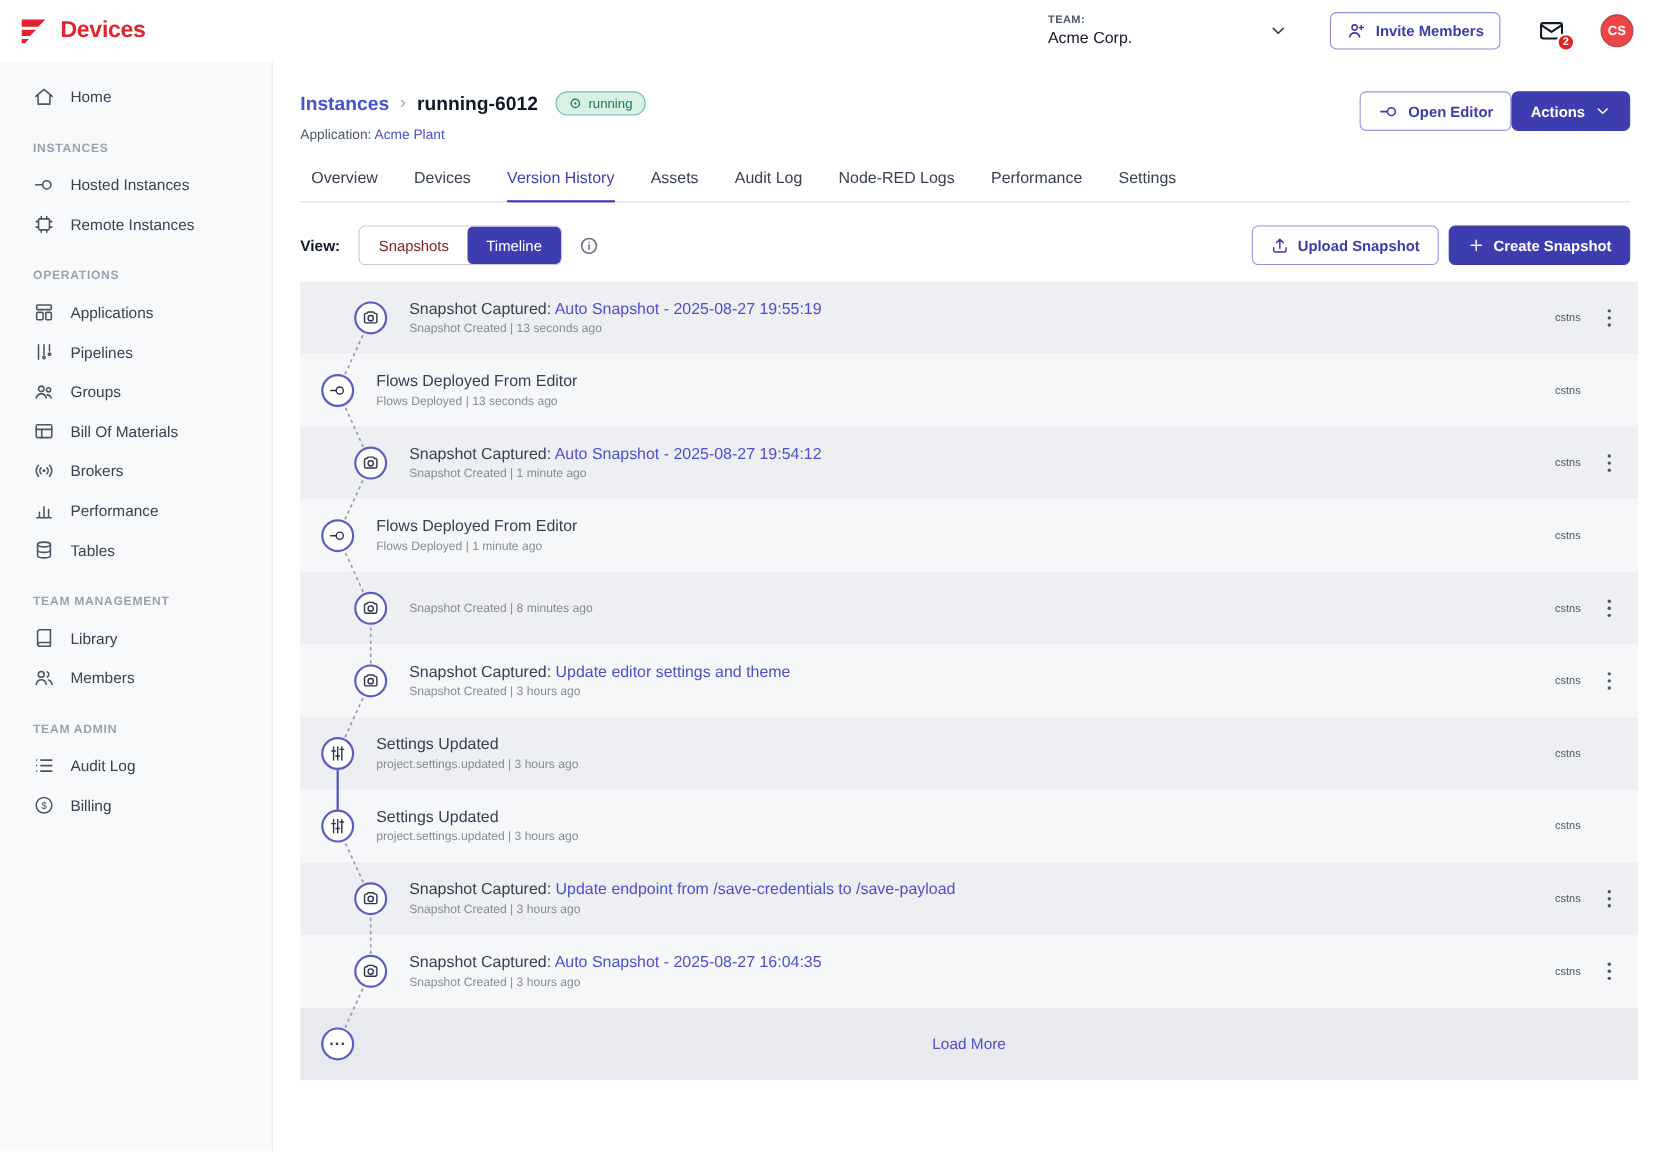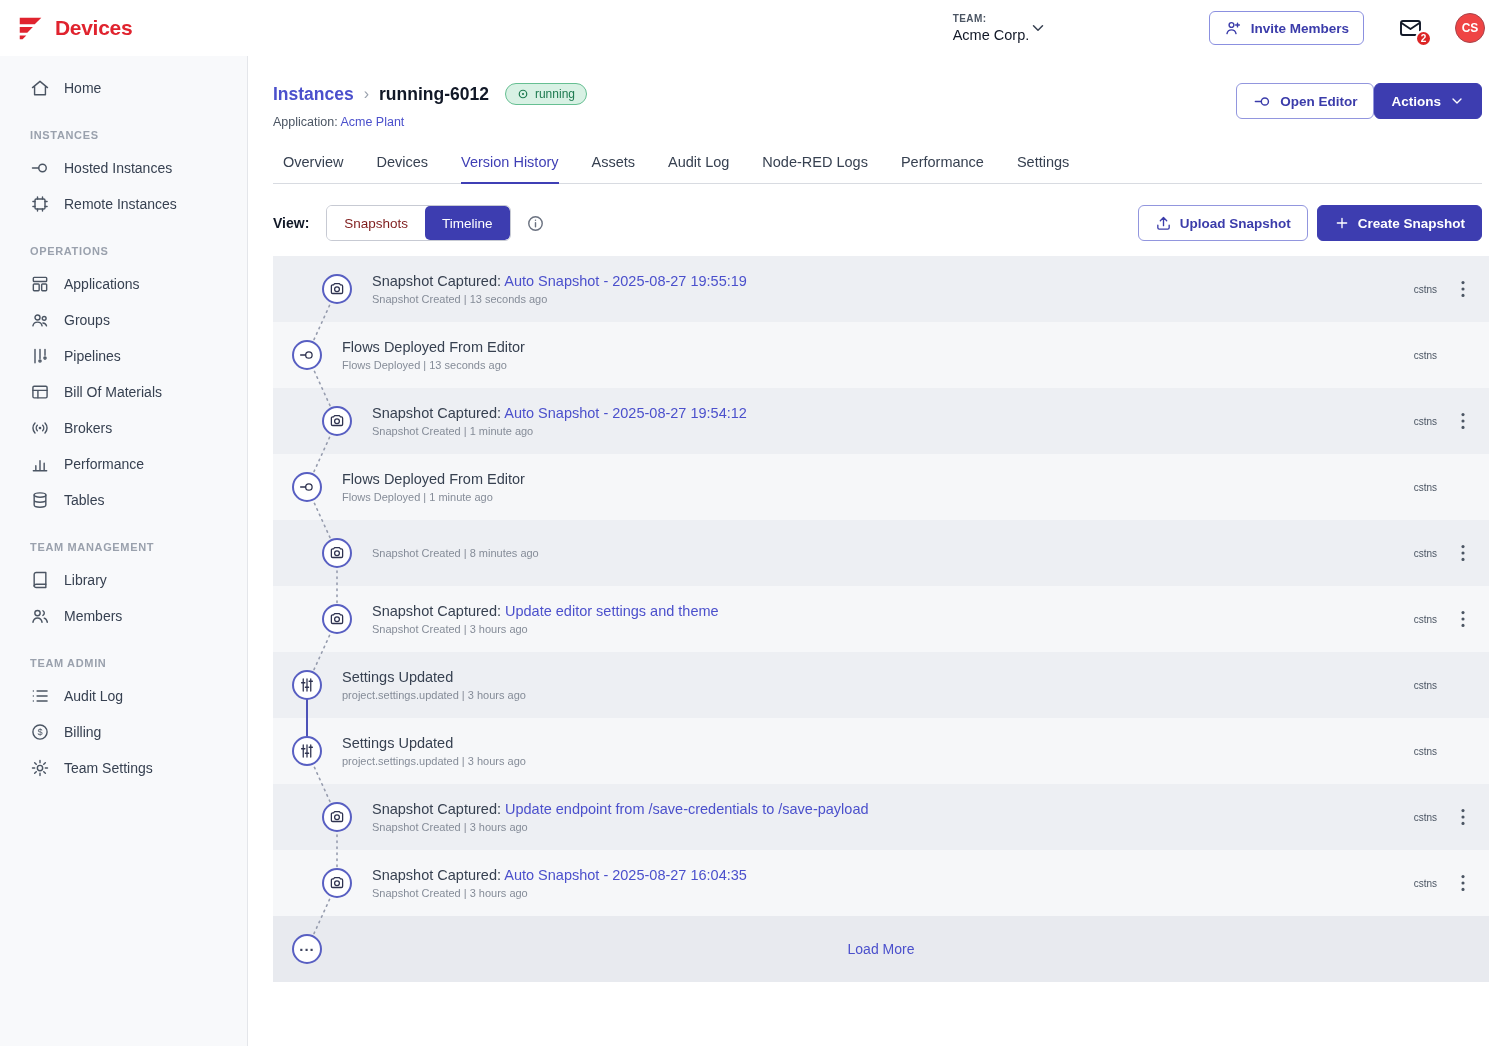--- a/index.html
+++ b/index.html
@@ -16,21 +16,21 @@
   svg{display:block}
   .clk{cursor:pointer}
 
   
   .topbar{height:56px;display:flex;align-items:center;padding:0 19px 0 16px;background:#fff}
   .logo{display:flex;align-items:center;gap:9px}
   .logo-text{font-size:21px;font-weight:800;color:var(--red);letter-spacing:-.3px}
   .search{margin-left:94px}
   .search input{width:685px;height:30px;border:1px solid #d5d7dc;border-radius:4px;padding:0 12px;font-size:13px;color:#374151;font-family:inherit;background:#fff}
   .search input::placeholder{color:#9aa0aa}
-  .team-select{margin-left:auto;width:218px;display:flex;align-items:center;}
+  .team-select{margin-left:auto;width:218px;display:flex;align-items:center;justify-content:space-between}
   .team-col{display:flex;flex-direction:column;gap:3px}
   .team-label{font-size:10px;font-weight:700;color:#4b5563;letter-spacing:.04em}
   .team-name{font-size:14.5px;color:#111827}
   .invite-btn{margin-left:38px;height:34px;padding:0 14px;border:1px solid #8b90e0;border-radius:6px;color:#3b3caa;font-weight:700;font-size:13.5px;display:flex;gap:9px;align-items:center;background:#fff}
   .mail{margin-left:33px;position:relative}
   .mail-badge{position:absolute;right:-8px;bottom:-7px;background:#dc2626;color:#fff;font-size:10px;font-weight:700;min-width:17px;height:17px;border-radius:9px;display:flex;align-items:center;justify-content:center;border:2px solid #fff}
   .avatar{margin-left:31px;width:30px;height:30px;border-radius:50%;background:#ef4444;color:#fff;font-size:12px;font-weight:700;display:flex;align-items:center;justify-content:center;border:1px solid #a8434a}
 
   
   .body{display:flex;height:990px}
@@ -160,36 +160,36 @@
     <div class="side-item clk">
       <svg class="sicon" width="20" height="20" viewBox="0 0 24 24" fill="none" stroke="currentColor" stroke-width="1.7" stroke-linecap="round" stroke-linejoin="round">
           <rect x="4" y="4" width="16" height="5" rx="1"></rect>
           <rect x="4" y="12" width="7" height="8" rx="1"></rect>
           <rect x="14" y="12" width="6" height="8" rx="1"></rect>
         </svg>
       <span>Applications</span>
     </div>
     <div class="side-item clk">
       <svg class="sicon" width="20" height="20" viewBox="0 0 24 24" fill="none" stroke="currentColor" stroke-width="1.7" stroke-linecap="round">
+          <path d="M6 4v16M12 4v11M18 4v7"></path>
+          <circle cx="12" cy="18" r="1.3"></circle>
+          <circle cx="18" cy="14.5" r="1.3"></circle>
+        </svg>
+      <span>Pipelines</span>
+    </div>
+    <div class="side-item clk">
+      <svg class="sicon" width="20" height="20" viewBox="0 0 24 24" fill="none" stroke="currentColor" stroke-width="1.7" stroke-linecap="round">
           <circle cx="9" cy="9" r="3"></circle>
           <circle cx="17" cy="10" r="2.3"></circle>
           <path d="M3.5 19c.6-3 2.8-4.5 5.5-4.5s4.9 1.5 5.5 4.5M15.5 15.6c2.2.2 3.7 1.4 4.3 3.4"></path>
         </svg>
       <span>Groups</span>
     </div>
     <div class="side-item clk">
       <svg class="sicon" width="20" height="20" viewBox="0 0 24 24" fill="none" stroke="currentColor" stroke-width="1.7" stroke-linecap="round">
-          <path d="M6 4v16M12 4v11M18 4v7"></path>
-          <circle cx="12" cy="18" r="1.3"></circle>
-          <circle cx="18" cy="14.5" r="1.3"></circle>
-        </svg>
-      <span>Pipelines</span>
-    </div>
-    <div class="side-item clk">
-      <svg class="sicon" width="20" height="20" viewBox="0 0 24 24" fill="none" stroke="currentColor" stroke-width="1.7" stroke-linecap="round">
           <rect x="3.5" y="5" width="17" height="14" rx="1.5"></rect>
           <path d="M3.5 10h17M9.5 10v9"></path>
         </svg>
       <span>Bill Of Materials</span>
     </div>
     <div class="side-item clk">
       <svg class="sicon" width="20" height="20" viewBox="0 0 24 24" fill="none" stroke="currentColor" stroke-width="1.7" stroke-linecap="round">
           <circle cx="12" cy="12" r="1.6" fill="currentColor" stroke="none"></circle>
           <path d="M8.8 15.2a4.6 4.6 0 0 1 0-6.4M15.2 8.8a4.6 4.6 0 0 1 0 6.4M6 18a8.6 8.6 0 0 1 0-12M18 6a8.6 8.6 0 0 1 0 12"></path>
         </svg>
@@ -231,27 +231,20 @@
           <path d="M8.5 6h12M8.5 12h12M8.5 18h12M4 6h.01M4 12h.01M4 18h.01"></path>
         </svg>
       <span>Audit Log</span>
     </div>
     <div class="side-item clk">
       <svg class="sicon" width="20" height="20" viewBox="0 0 24 24" fill="none" stroke="currentColor" stroke-width="1.7" stroke-linecap="round">
           <circle cx="12" cy="12" r="8.5"></circle>
           <text x="12" y="16" text-anchor="middle" font-size="11" fill="currentColor" stroke="none" font-family="Liberation Sans, sans-serif">$</text>
         </svg>
       <span>Billing</span>
-    </div>
-    <div class="side-item clk">
-      <svg class="sicon" width="20" height="20" viewBox="0 0 24 24" fill="none" stroke="currentColor" stroke-width="1.7" stroke-linecap="round">
-          <circle cx="12" cy="12" r="3.2"></circle>
-          <path d="M12 3v2.6M12 18.4V21M3 12h2.6M18.4 12H21M5.6 5.6l1.9 1.9M16.5 16.5l1.9 1.9M18.4 5.6l-1.9 1.9M7.5 16.5l-1.9 1.9"></path>
-        </svg>
-      <span>Team Settings</span>
     </div>
   </aside>
 
   <main class="main">
     <div class="page-header">
       <div>
         <div class="crumbs">
           <span class="crumb-root clk">Instances</span>
           <span class="crumb-sep">›</span>
           <span class="crumb-name">running-6012</span>

